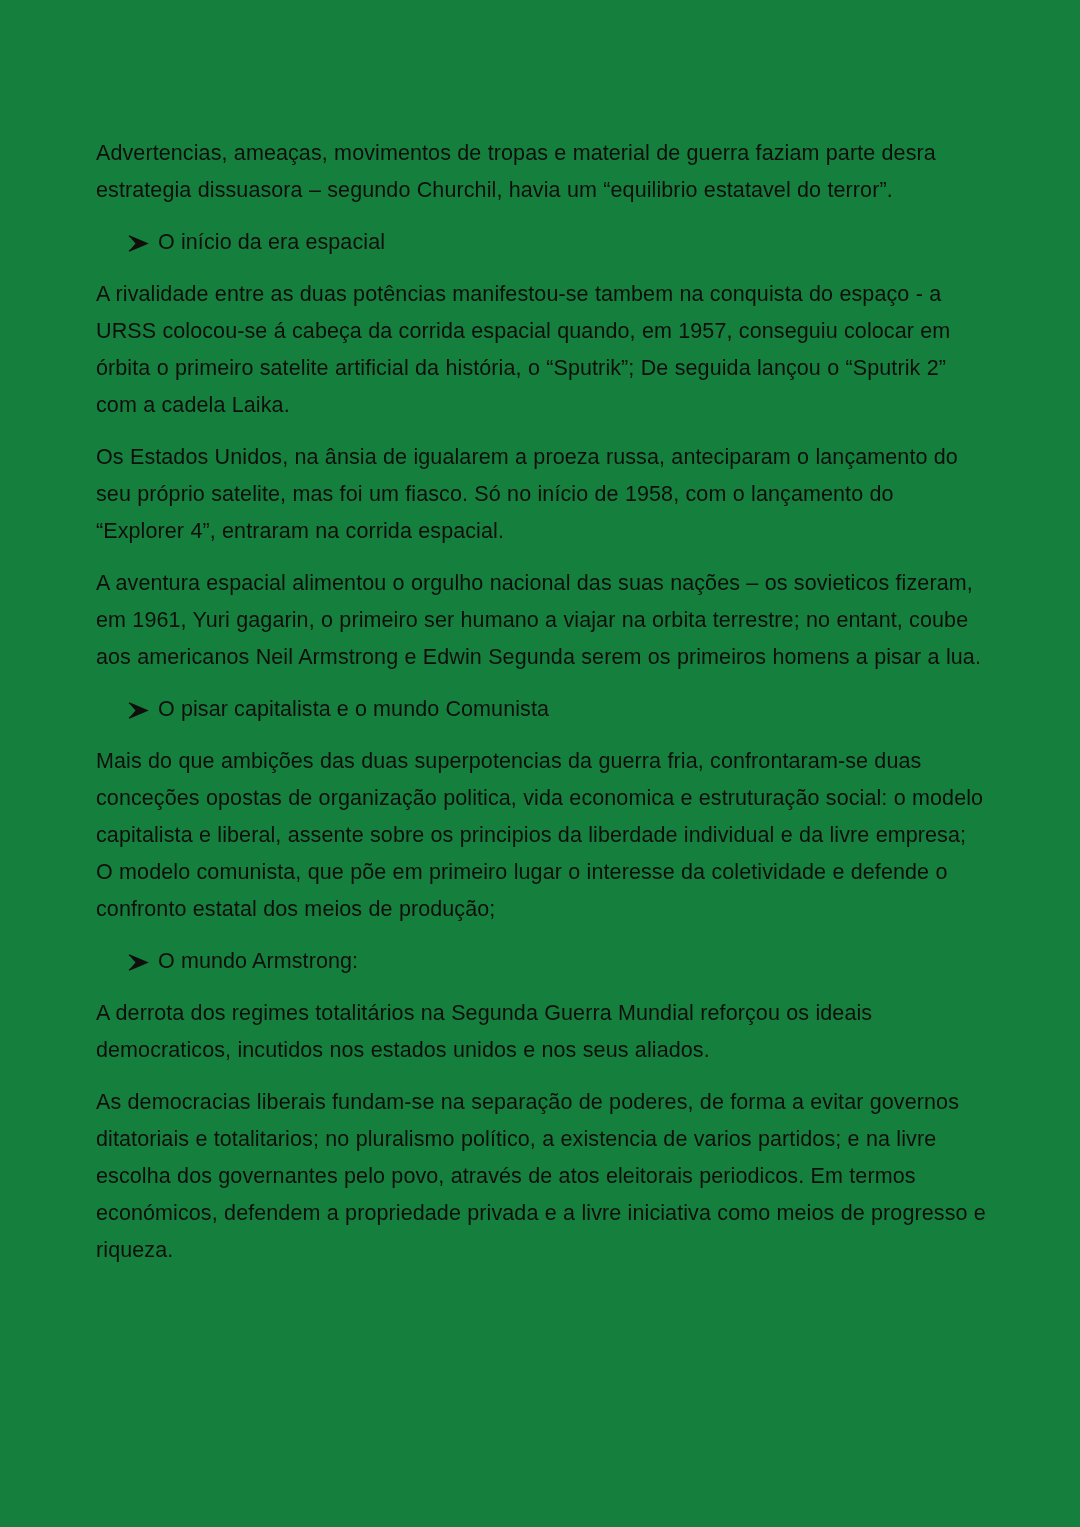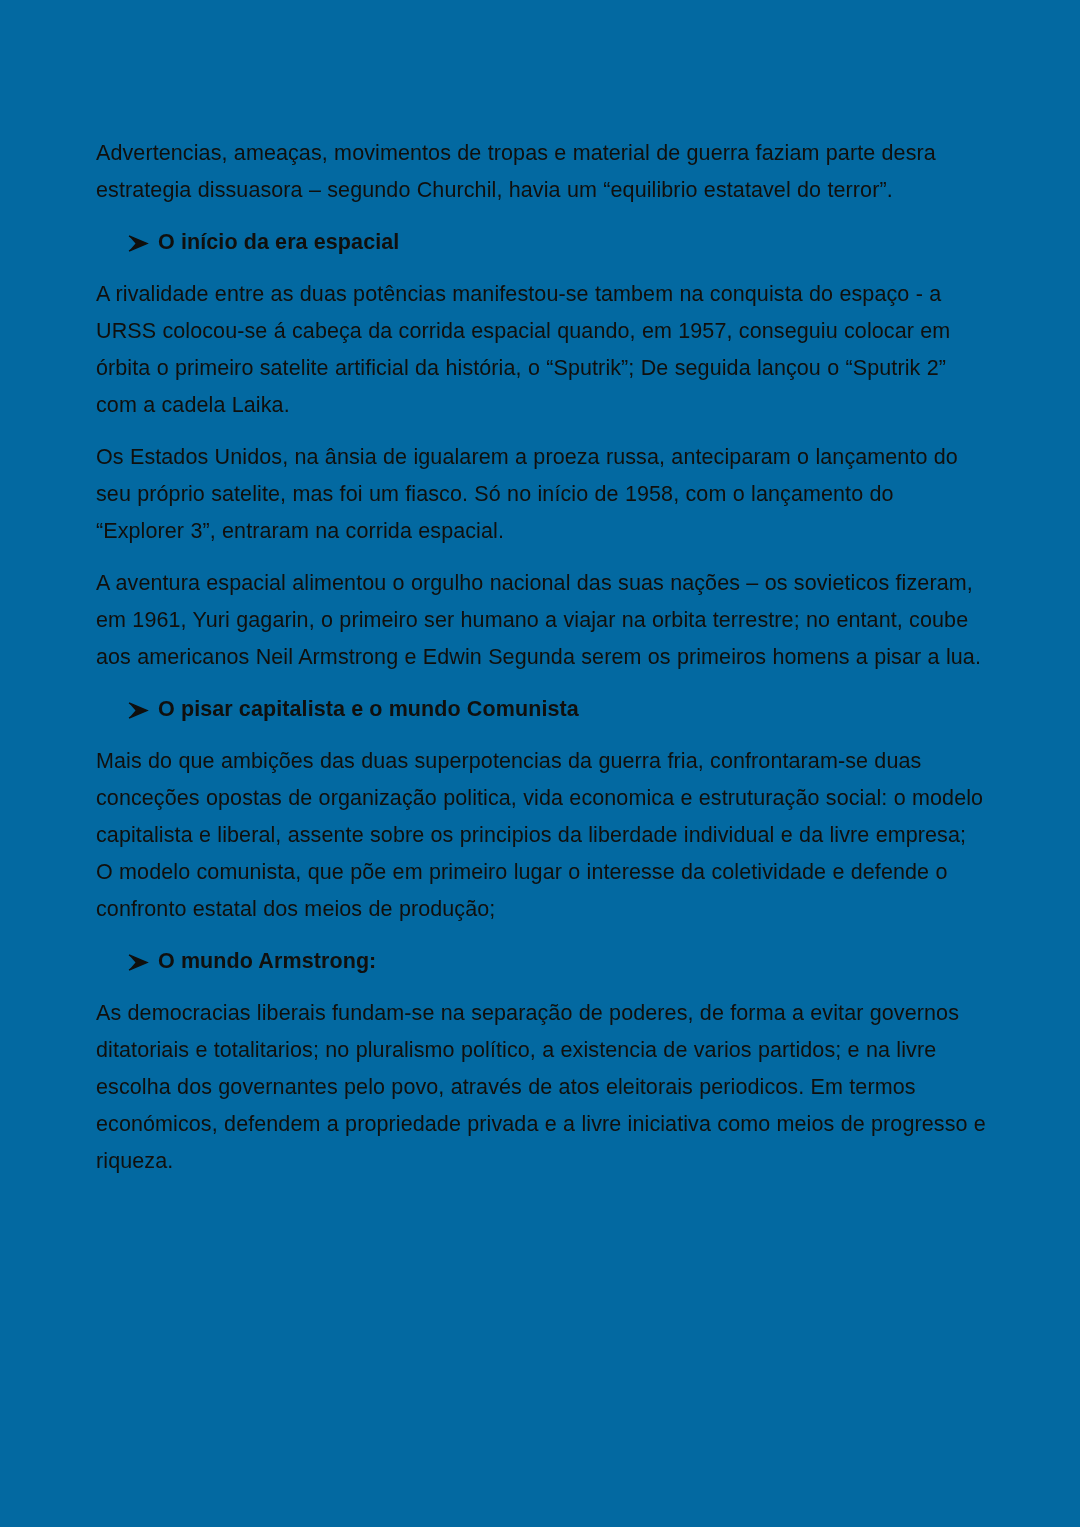--- a/index.html
+++ b/index.html
@@ -7,21 +7,21 @@
     margin: 0;
     padding: 0;
     background: #ffffff;
   }
 
   .page {
     position: relative;
     width: 1080px;
     height: 1527px;
     margin: 0 auto;
-    background: #0369a1;
+    background: #15803d;
     box-sizing: border-box;
     padding: 135px 95px 0 96px;
     overflow: hidden;
   }
 
   .doc-body {
     width: 890px;
   }
 
   p.para {
@@ -54,21 +54,21 @@
   .bullet-arrow svg {
     position: absolute;
     left: 0;
     top: 11px;
   }
 
   .heading-text {
     font-family: "Liberation Sans", "DejaVu Sans", sans-serif;
     font-size: 21.5px;
     line-height: 37px;
-    font-weight: bold;
+    font-weight: normal;
     color: #100f0d;
     letter-spacing: 0.1px;
   }
 
   
   .heading-row + p.para {
     margin-top: 12px;
   }
 </style>
 </head>
@@ -84,21 +84,21 @@
         <svg width="22" height="17" viewBox="0 0 22 17" aria-hidden="true">
           <path d="M1 1 L19 8.5 L1 16 L7.5 8.5 Z" fill="#100f0d"></path>
           <path d="M1 1 L19 8.5 L1 16" fill="none" stroke="#100f0d" stroke-width="1.4" stroke-linejoin="miter"></path>
         </svg>
       </span>
       <span class="heading-text">O início da era espacial</span>
     </div>
 
     <p class="para">A rivalidade entre as duas potências manifestou-se tambem na conquista do espaço - a URSS colocou-se á cabeça da corrida espacial quando, em 1957, conseguiu colocar em órbita o primeiro satelite artificial da história, o “Sputrik”; De seguida lançou o “Sputrik 2” com a cadela Laika.</p>
 
-    <p class="para">Os Estados Unidos, na ânsia de igualarem a proeza russa, anteciparam o lançamento do seu próprio satelite, mas foi um fiasco. Só no início de 1958, com o lançamento do “Explorer 3”, entraram na corrida espacial.</p>
+    <p class="para">Os Estados Unidos, na ânsia de igualarem a proeza russa, anteciparam o lançamento do seu próprio satelite, mas foi um fiasco. Só no início de 1958, com o lançamento do “Explorer 4”, entraram na corrida espacial.</p>
 
     <p class="para">A aventura espacial alimentou o orgulho nacional das suas nações – os sovieticos fizeram, em 1961, Yuri gagarin, o primeiro ser humano a viajar na orbita terrestre; no entant, coube aos americanos Neil Armstrong e Edwin Segunda serem os primeiros homens a pisar a lua.</p>
 
     <div class="heading-row">
       <span class="bullet-arrow">
         <svg width="22" height="17" viewBox="0 0 22 17" aria-hidden="true">
           <path d="M1 1 L19 8.5 L1 16 L7.5 8.5 Z" fill="#100f0d"></path>
           <path d="M1 1 L19 8.5 L1 16" fill="none" stroke="#100f0d" stroke-width="1.4" stroke-linejoin="miter"></path>
         </svg>
       </span>
@@ -110,17 +110,18 @@
     <div class="heading-row">
       <span class="bullet-arrow">
         <svg width="22" height="17" viewBox="0 0 22 17" aria-hidden="true">
           <path d="M1 1 L19 8.5 L1 16 L7.5 8.5 Z" fill="#100f0d"></path>
           <path d="M1 1 L19 8.5 L1 16" fill="none" stroke="#100f0d" stroke-width="1.4" stroke-linejoin="miter"></path>
         </svg>
       </span>
       <span class="heading-text">O mundo Armstrong:</span>
     </div>
 
+    <p class="para">A derrota dos regimes totalitários na Segunda Guerra Mundial reforçou os ideais democraticos, incutidos nos estados unidos e nos seus aliados.</p>
 
     <p class="para">As democracias liberais fundam-se na separação de poderes, de forma a evitar governos ditatoriais e totalitarios; no pluralismo político, a existencia de varios partidos; e na livre escolha dos governantes pelo povo, através de atos eleitorais periodicos. Em termos económicos, defendem a propriedade privada e a livre iniciativa como meios de progresso e riqueza.</p>
 
   </div>
 </div>
 
 </body></html>

